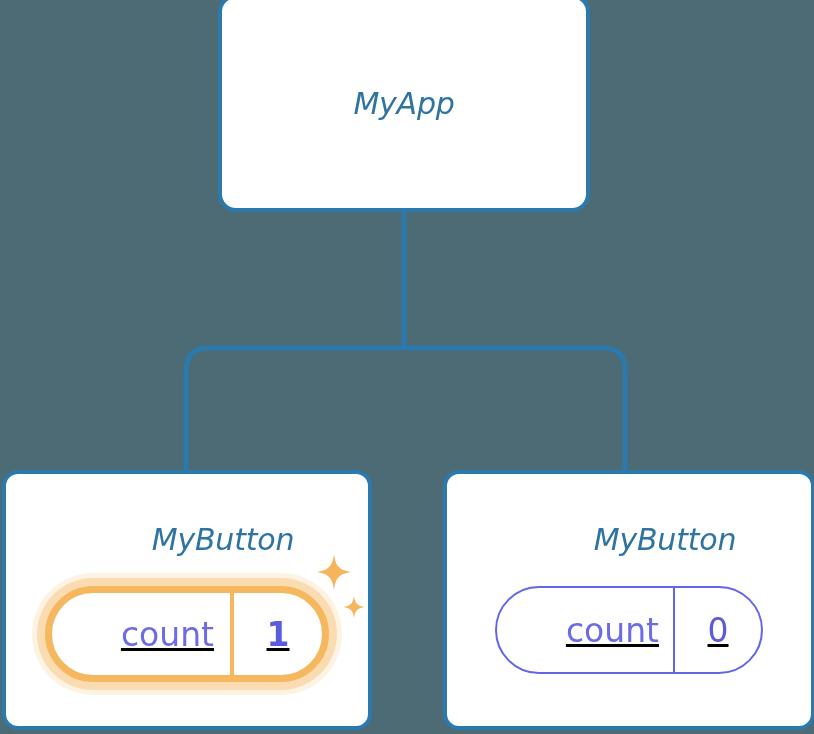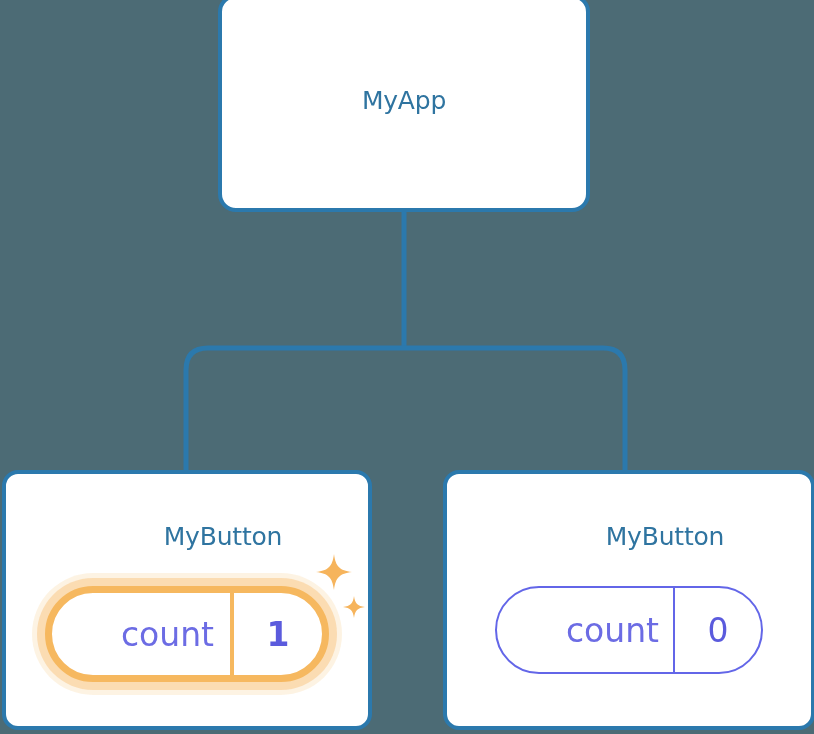--- a/index.html
+++ b/index.html
@@ -61,24 +61,25 @@
     width: 372px;
     height: 260px;
   }
 
   .node-title {
     position: absolute;
     left: 0;
     width: 100%;
     text-align: center;
     color: #2f74a0;
-    font-size: 25px;
+    font-size: 30px;
     font-weight: 400;
     letter-spacing: -0.2px;
     white-space: nowrap;
+    font-style: italic;
   }
 
   .node-root .node-title {
     top: 88px;
   }
 
   .node-child-left .node-title,
   .node-child-right .node-title {
     top: 48px;
     margin-left: 36px;
@@ -93,20 +94,21 @@
   }
 
   .pill {
     position: relative;
     display: flex;
     align-items: stretch;
     border-radius: 999px;
     box-sizing: border-box;
     background: #ffffff;
     overflow: hidden;
+    text-decoration: underline;
   }
 
   .pill-plain {
     border: 2px solid #6366e8;
     width: 268px;
     height: 88px;
   }
 
   .pill-highlight {
     border: 7px solid #f6b85f;

